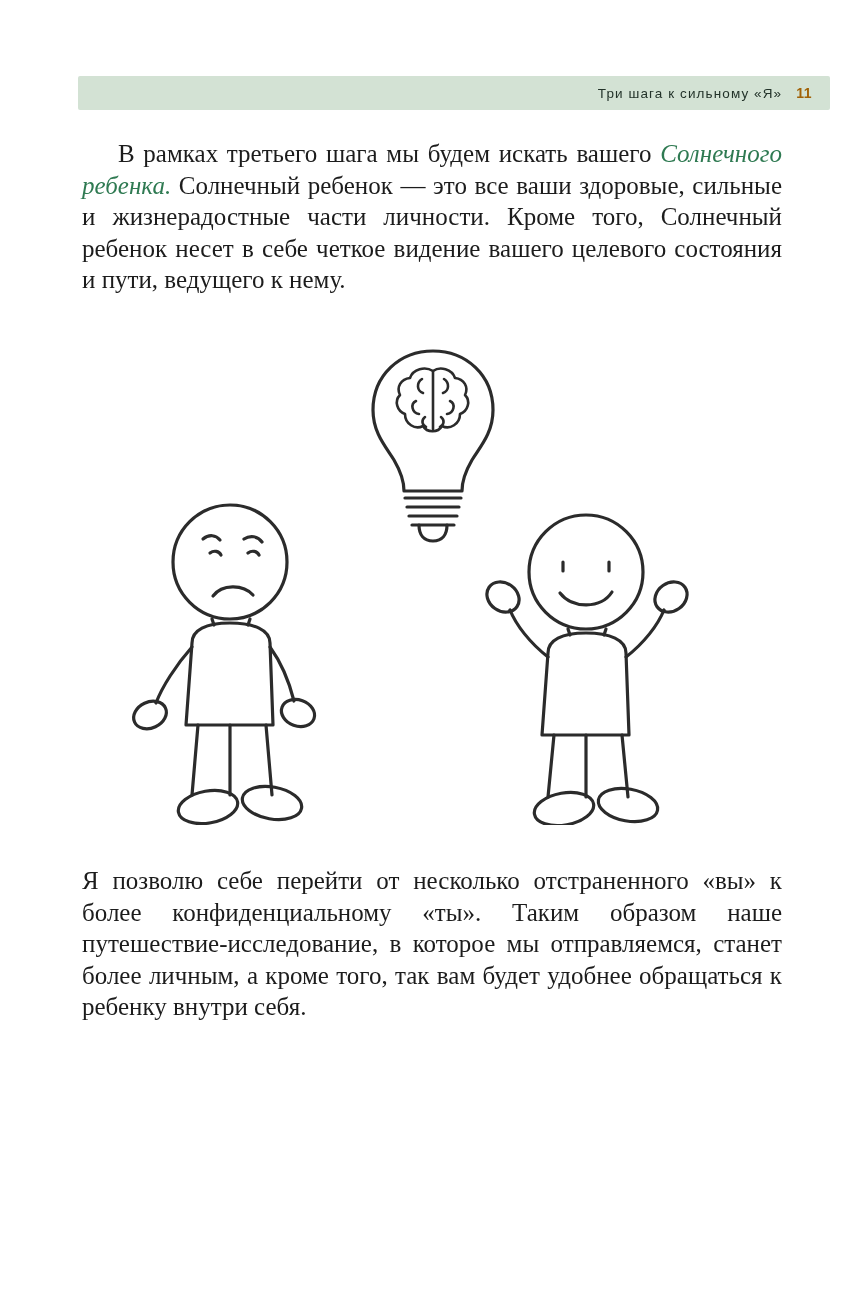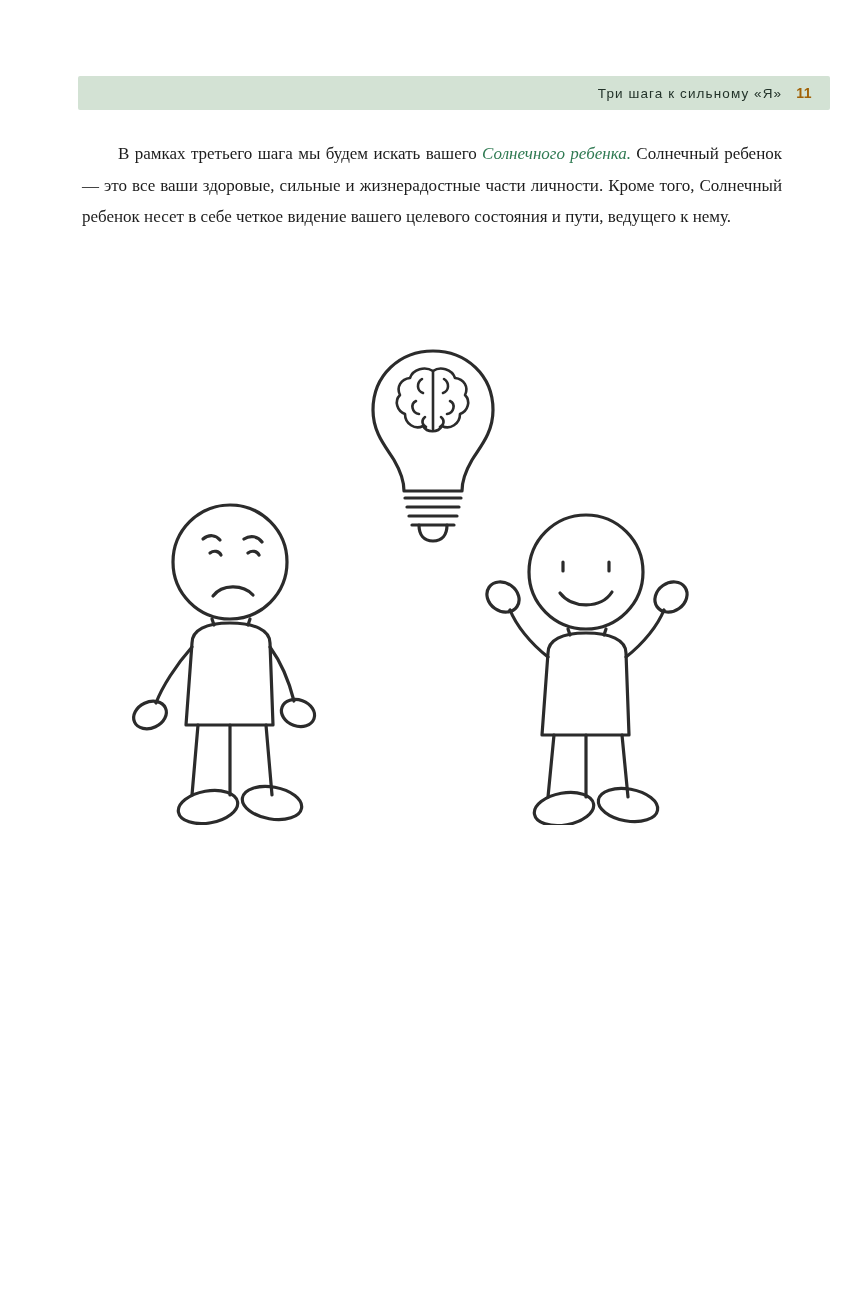--- a/index.html
+++ b/index.html
@@ -51,21 +51,21 @@
     color: #a16207;
     margin-left: 14px;
     letter-spacing: 0.5px;
   }
 
   
   .text-block {
     position: absolute;
     left: 82px;
     width: 700px;
-    font-size: 17px;
+    font-size: 25px;
     line-height: 31.5px;
     text-align: justify;
     text-justify: inter-word;
     color: #1c1c1c;
   }
   .para-1 { top: 138px; }
   .para-1 .indent { display: inline-block; width: 36px; }
   .para-2 { top: 865px; }
 
   .highlight {
@@ -184,14 +184,15 @@
         <path d="M434 410 L428 472"></path>
         <path d="M466 410 L466 472"></path>
         <path d="M502 410 L508 472"></path>
 
         <ellipse cx="444" cy="484" rx="30" ry="16" transform="rotate(-10 444 484)"></ellipse>
         <ellipse cx="508" cy="480" rx="30" ry="16" transform="rotate(10 508 480)"></ellipse>
       </g>
     </svg>
   </div>
 
+  <div class="text-block para-2">Я позволю себе перейти от несколько отстраненного «вы» к более конфиденциальному «ты». Таким образом наше путешествие-исследование, в которое мы отправляемся, станет более личным, а кроме того, так вам будет удобнее обращаться к ребенку внутри себя.</div>
 
 </div>
 
 </body></html>

